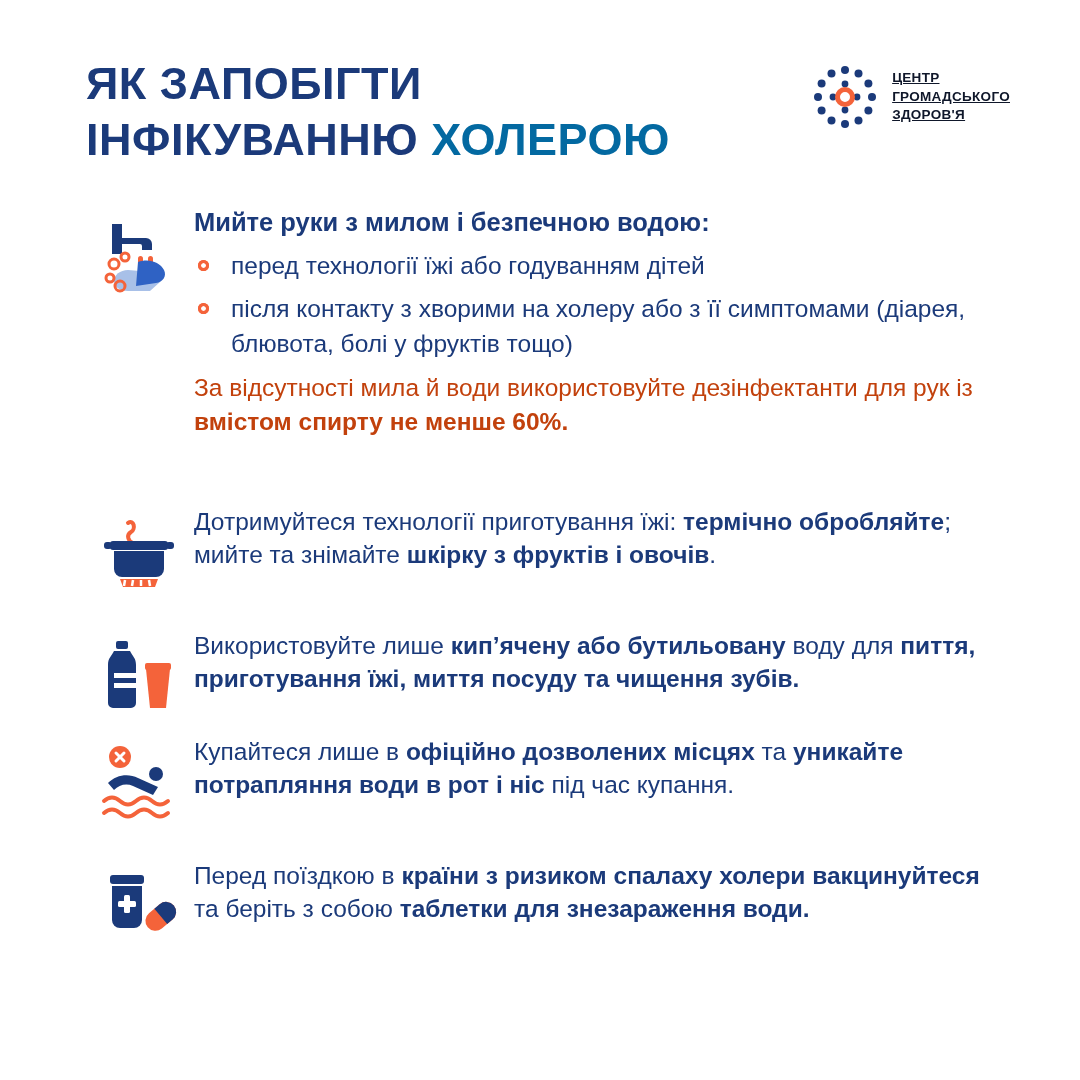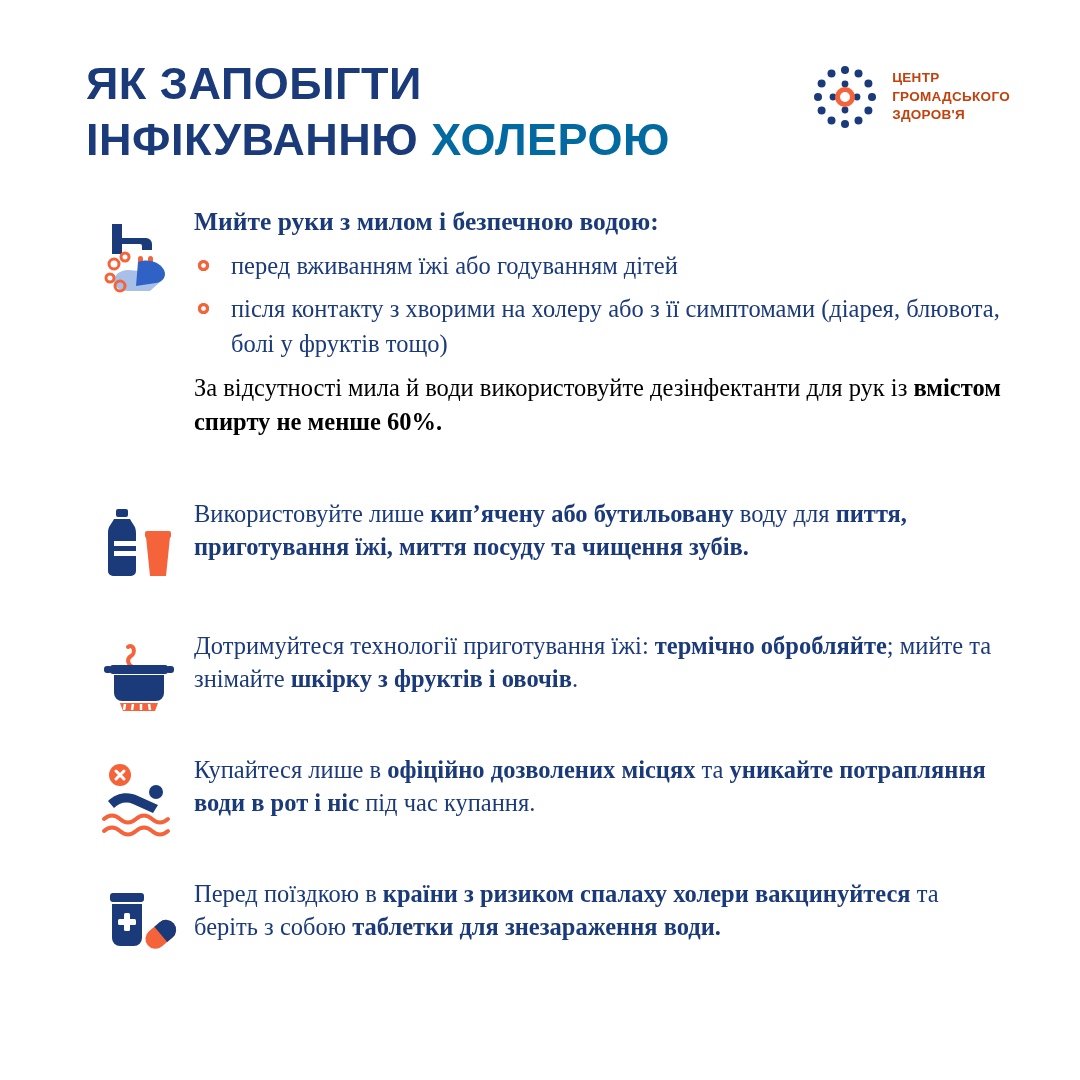--- a/index.html
+++ b/index.html
@@ -54,33 +54,33 @@
   .logo-mark {
     width: 66px;
     height: 66px;
     position: relative;
     flex: 0 0 auto;
   }
   .logo-text {
     font-size: 13.5px;
     font-weight: bold;
     line-height: 1.38;
-    color: #c2410c;
+    color: #0f172a;
     letter-spacing: 0.3px;
     text-transform: uppercase;
     white-space: nowrap;
+    text-decoration: underline;
   }
 
   
   .content {
     position: absolute;
     top: 206px;
     left: 86px;
     right: 65px;
-    font-family: Liberation Serif, serif;
   }
   .block {
     display: flex;
     align-items: flex-start;
   }
   .icon-col {
     width: 108px;
     flex: 0 0 108px;
     display: flex;
     justify-content: center;
@@ -118,36 +118,36 @@
     top: 11px;
     width: 11px;
     height: 11px;
     border: 3.5px solid #f4633a;
     border-radius: 50%;
     box-sizing: border-box;
   }
   .note {
     font-size: 24.5px;
     line-height: 1.38;
-    color: #000000;
+    color: #c2410c;
     margin-top: 1px;
   }
   .note b { font-weight: bold; }
 
   .para {
     font-size: 24.5px;
     line-height: 1.36;
     color: #1b3a7a;
     margin: 0;
   }
   .para b { font-weight: bold; }
 
   .block-2 { margin-top: 42px; }
   .block-3 { margin-top: 34px; }
-  .block-4 { margin-top: 34px; }
+  .block-4 { margin-top: 16px; }
   .block-5 { margin-top: 34px; }
 
   svg { display: block; }
 </style>
 </head>
 <body>
 
 <div class="page">
 
   <div class="header">
@@ -205,43 +205,25 @@
           <circle cx="20" cy="52" r="5" fill="none" stroke="#f4633a" stroke-width="3"></circle>
           <circle cx="31" cy="45" r="4" fill="none" stroke="#f4633a" stroke-width="3"></circle>
           <circle cx="16" cy="66" r="4" fill="none" stroke="#f4633a" stroke-width="3"></circle>
           <circle cx="26" cy="74" r="5" fill="none" stroke="#f4633a" stroke-width="3"></circle>
         </svg>
       </div>
       <div class="text-col">
         <p class="lead">Мийте руки з милом і безпечною водою:</p>
         <ul class="bullets">
           <li><span class="ring"></span></li>
-          <li><span class="ring"></span><span>перед вживанням їжі або годуванням дітей</span></li>
+          <li><span class="ring"></span><span>перед технології їжі або годуванням дітей</span></li>
           <li><span class="ring"></span></li>
           <li><span class="ring"></span><span>після контакту з хворими на холеру або з її симптомами (діарея, блювота, болі у фруктів тощо)</span></li>
         </ul>
         <p class="note"><span>За відсутності мила й води використовуйте дезінфектанти для рук із </span><b>вмістом спирту не менше 60%.</b></p>
-      </div>
-    </div>
-
-    <div class="block block-3">
-      <div class="icon-col">
-        <svg width="84" height="84" viewBox="0 0 84 84" aria-hidden="true">
-          <rect x="18" y="6" width="12" height="8" rx="2" fill="#1b3a7a"></rect>
-          <path d="M16 16 h16 c3 6 6 7 6 14 v38 a5 5 0 0 1 -5 5 h-18 a5 5 0 0 1 -5 -5 v-38 c0 -7 3 -8 6 -14 z" fill="#1b3a7a"></path>
-          <rect x="16" y="38" width="22" height="5" fill="#ffffff"></rect>
-          <rect x="16" y="48" width="22" height="5" fill="#ffffff"></rect>
-          <path d="M48 34 h24 l-4 39 h-16 z" fill="#f4633a"></path>
-          <rect x="47" y="28" width="26" height="7" rx="2" fill="#f4633a"></rect>
-        </svg>
-      </div>
-      <div class="text-col">
-        <p class="para">
-          <span>Використовуйте лише </span><b>кип’ячену або бутильовану</b><span> воду для </span><b>пиття, приготування їжі, миття посуду та чищення зубів.</b>
-        </p>
       </div>
     </div>
 
     <div class="block block-2">
       <div class="icon-col">
         <svg width="84" height="84" viewBox="0 0 84 84" aria-hidden="true">
           <path d="M30 12 c6 -4 8 6 3 9 c-5 3 -3 9 2 11" fill="none" stroke="#f4633a" stroke-width="4" stroke-linecap="round"></path>
           <rect x="12" y="30" width="58" height="9" rx="3" fill="#1b3a7a"></rect>
           <path d="M16 40 h50 v18 a8 8 0 0 1 -8 8 h-34 a8 8 0 0 1 -8 -8 z" fill="#1b3a7a"></path>
           <rect x="6" y="31" width="8" height="7" rx="3" fill="#1b3a7a"></rect>
@@ -255,20 +237,38 @@
           </g>
         </svg>
       </div>
       <div class="text-col">
         <p class="para">
           <span>Дотримуйтеся технології приготування їжі: </span><b>термічно обробляйте</b><span>; мийте та знімайте </span><b>шкірку з фруктів і овочів</b><span>.</span>
         </p>
       </div>
     </div>
 
+    <div class="block block-3">
+      <div class="icon-col">
+        <svg width="84" height="84" viewBox="0 0 84 84" aria-hidden="true">
+          <rect x="18" y="6" width="12" height="8" rx="2" fill="#1b3a7a"></rect>
+          <path d="M16 16 h16 c3 6 6 7 6 14 v38 a5 5 0 0 1 -5 5 h-18 a5 5 0 0 1 -5 -5 v-38 c0 -7 3 -8 6 -14 z" fill="#1b3a7a"></path>
+          <rect x="16" y="38" width="22" height="5" fill="#ffffff"></rect>
+          <rect x="16" y="48" width="22" height="5" fill="#ffffff"></rect>
+          <path d="M48 34 h24 l-4 39 h-16 z" fill="#f4633a"></path>
+          <rect x="47" y="28" width="26" height="7" rx="2" fill="#f4633a"></rect>
+        </svg>
+      </div>
+      <div class="text-col">
+        <p class="para">
+          <span>Використовуйте лише </span><b>кип’ячену або бутильовану</b><span> воду для </span><b>пиття, приготування їжі, миття посуду та чищення зубів.</b>
+        </p>
+      </div>
+    </div>
+
     <div class="block block-4">
       <div class="icon-col">
         <svg width="92" height="84" viewBox="0 0 92 84" aria-hidden="true">
           <circle cx="26" cy="16" r="11" fill="#f4633a"></circle>
           <g stroke="#ffffff" stroke-width="3" stroke-linecap="round">
             <line x1="22" y1="12" x2="30" y2="20"></line>
             <line x1="30" y1="12" x2="22" y2="20"></line>
           </g>
           <path d="M14 42 c8 -8 20 -10 30 -5 l20 9 l-5 8 l-20 -9 c-7 -3 -14 -1 -19 4 z" fill="#1b3a7a"></path>
           <circle cx="62" cy="33" r="7" fill="#1b3a7a"></circle>

